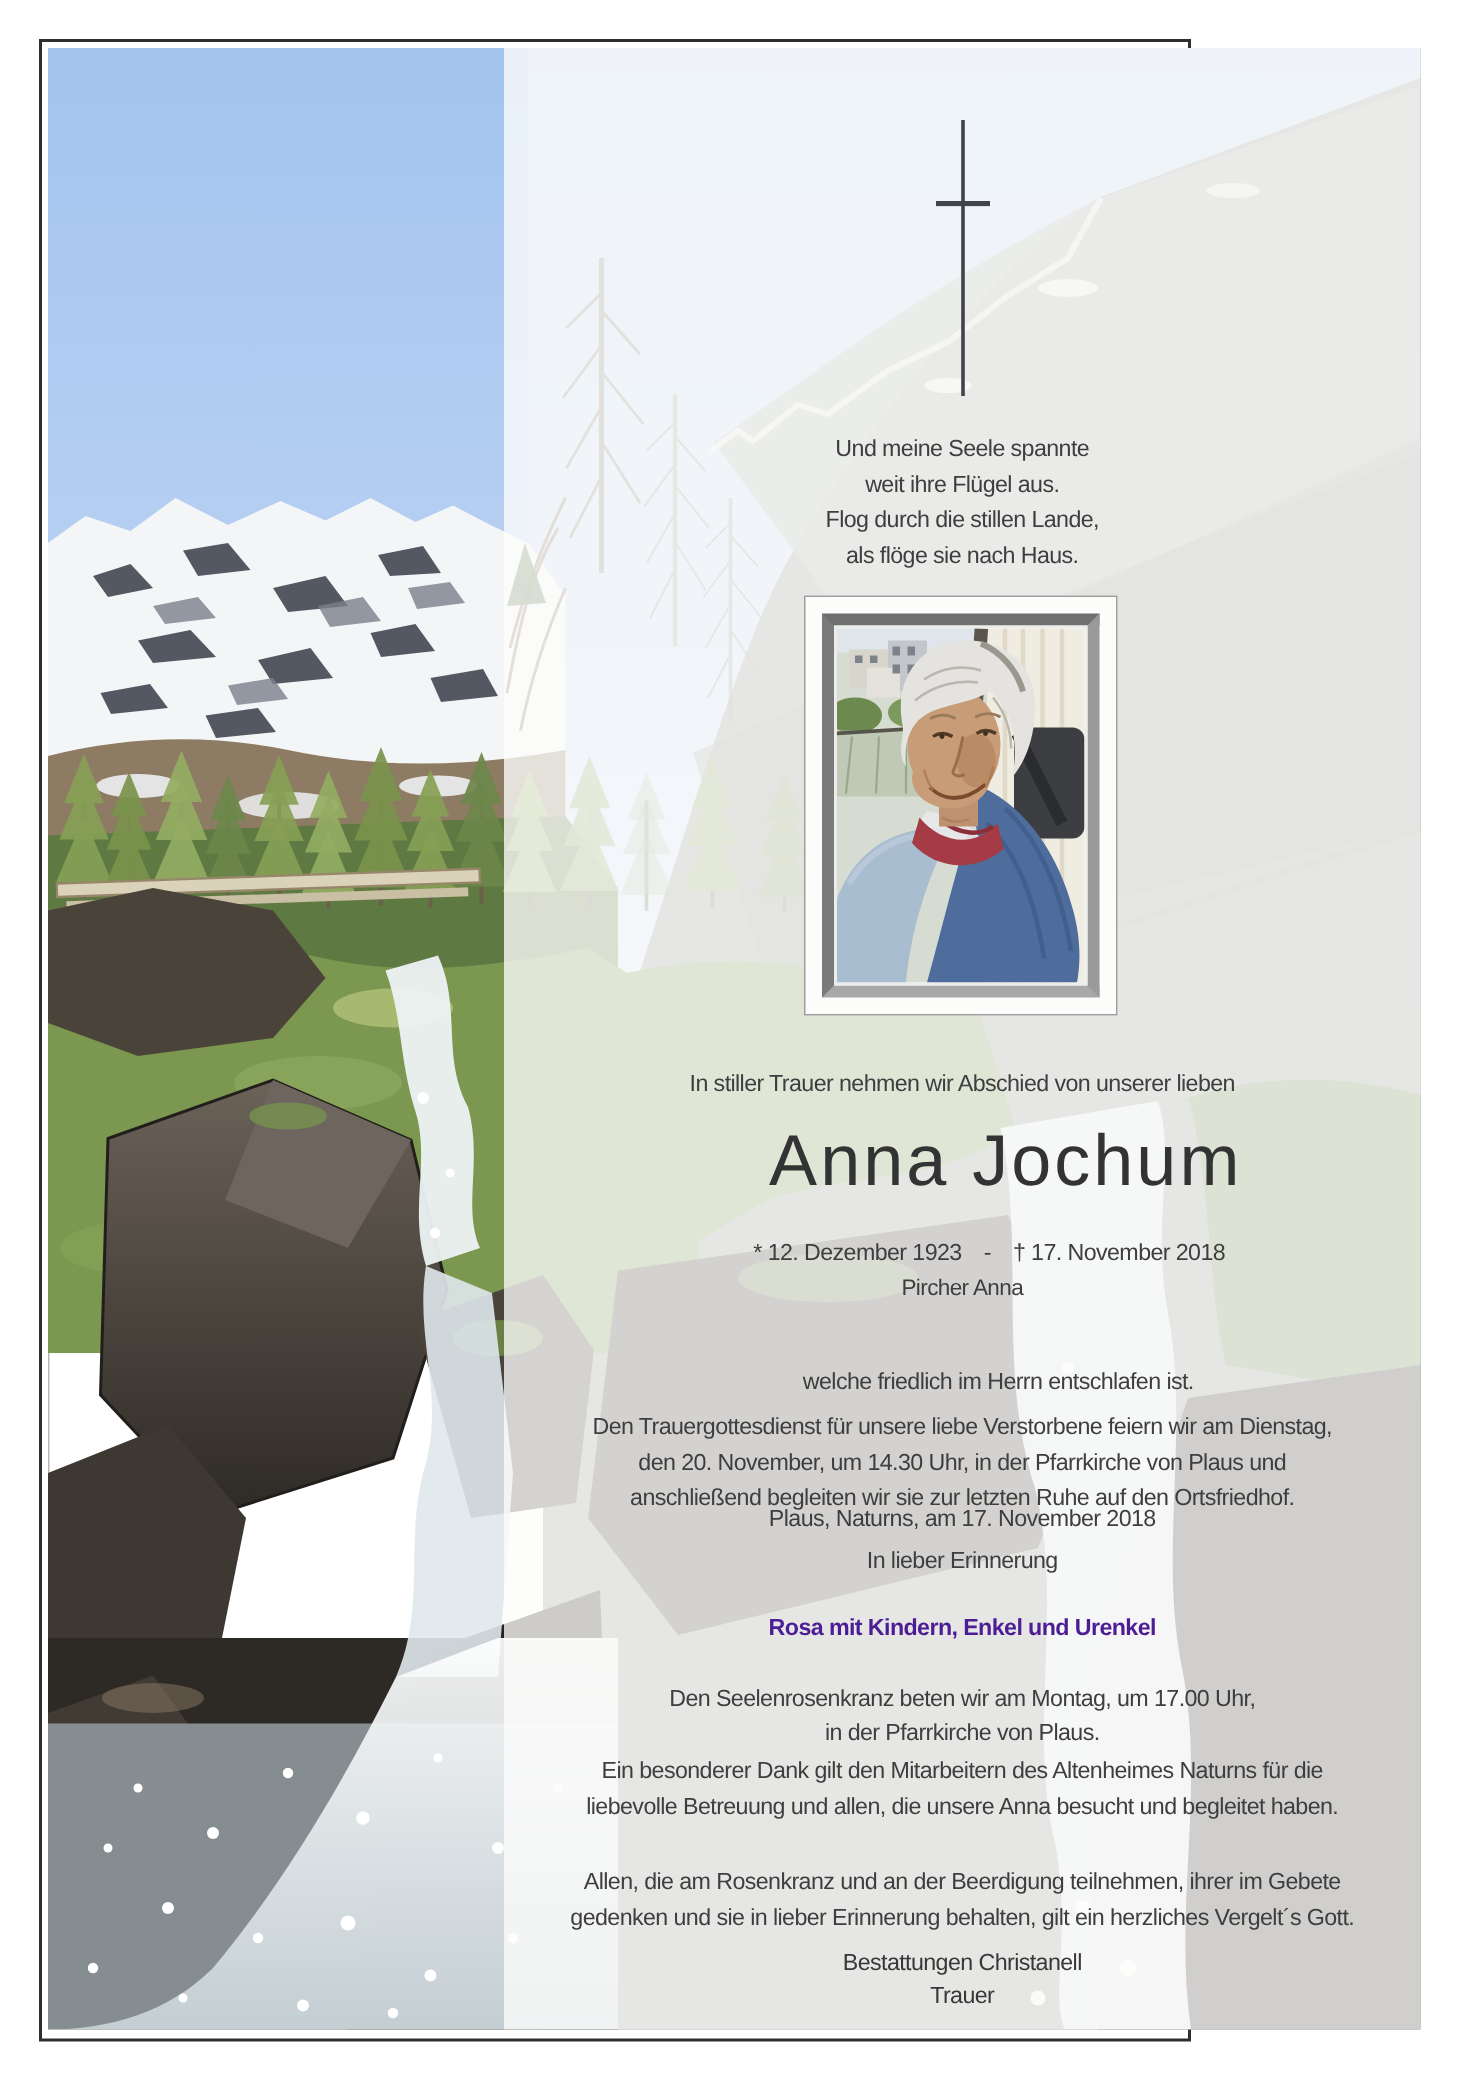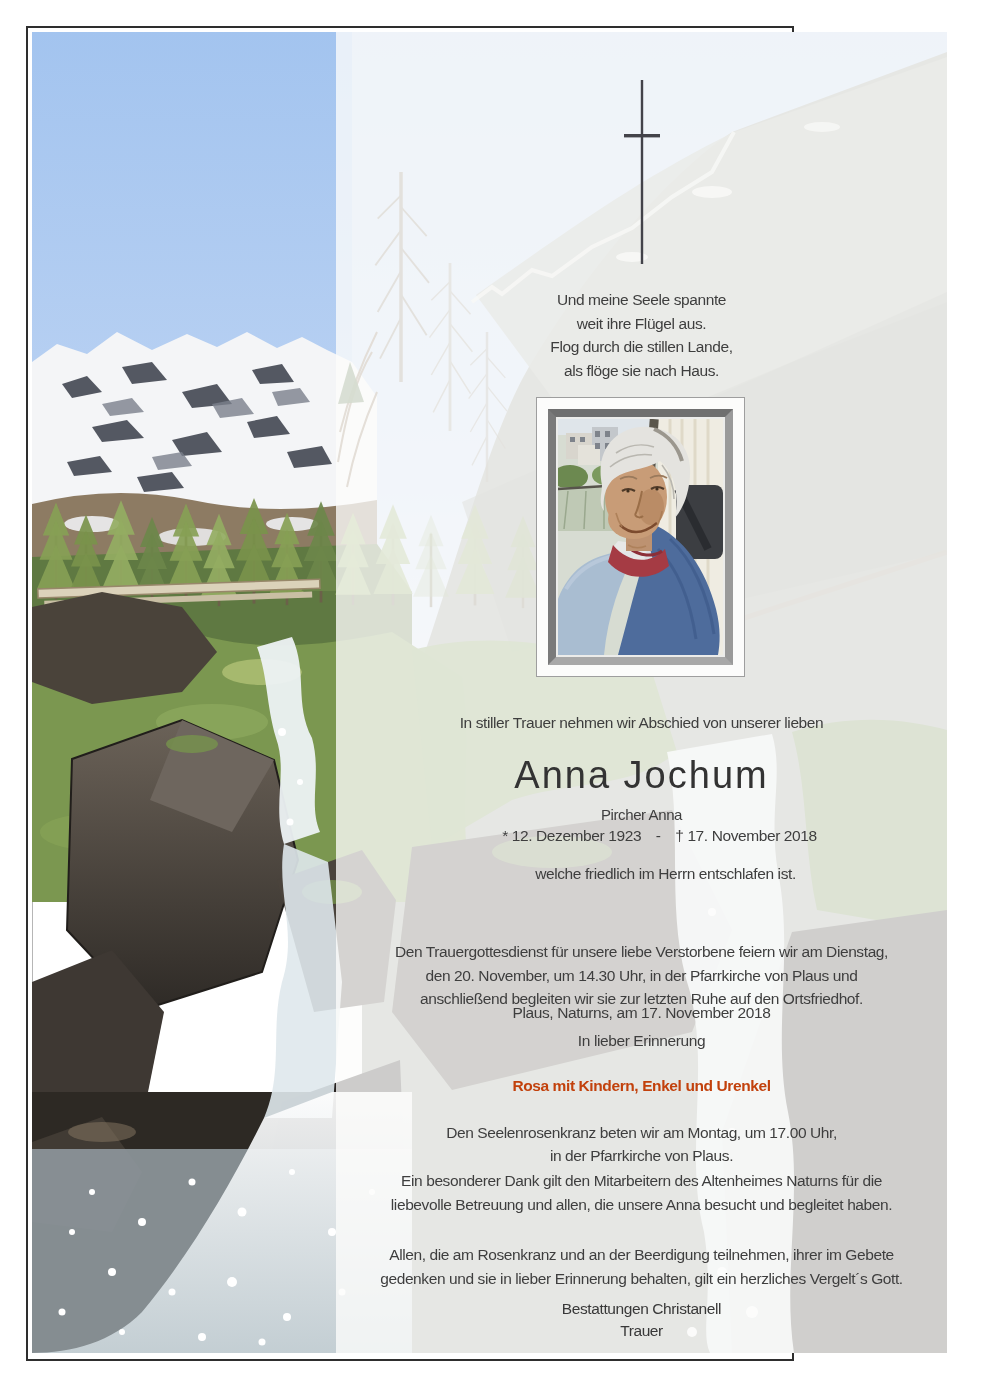--- a/index.html
+++ b/index.html
@@ -11,28 +11,28 @@
   .panel{position:absolute;left:304px;top:0;width:611px;height:1321px;color:#3e3e3e;}
   .blk{position:absolute;left:0;width:100%;text-align:center;font-size:15.5px;line-height:23px;letter-spacing:-0.4px;}
   .ml{white-space:pre-line;}
   .cross{position:absolute;top:47px;left:50%;transform:translateX(-50%);}
   .poem{top:256px;line-height:23.5px;}
   .portrait{position:absolute;left:200px;top:365px;width:209px;height:280px;border:1px solid #9e9e9e;background:#fcfcfb;padding:11px;box-sizing:border-box;}
   .pframe{width:100%;height:100%;border:8px solid #8c8c8c;border-top-color:#6f6f6f;border-left-color:#7a7a7a;border-bottom-color:#a8a8a8;border-right-color:#9a9a9a;box-sizing:border-box;}
   .pinner{width:100%;height:100%;border:2px solid #ececea;box-sizing:border-box;}
   .pinner svg{display:block;width:100%;height:100%;}
   .intro{top:679px;}
-  .name{top:719px;font-size:38px;line-height:48px;letter-spacing:2px;color:#333;}
-  .birth{top:771px;font-size:15px;}
+  .name{top:719px;font-size:48px;line-height:48px;letter-spacing:2px;color:#333;margin-left:29px;}
+  .birth{top:815px;font-size:15px;}
   .dates{top:792px;padding-left:18px;}
-  .epitaph{top:830px;padding-left:24px;}
+  .epitaph{top:878px;padding-left:24px;}
   .service{top:908px;line-height:23.5px;}
   .place{top:969px;}
   .remember{top:997px;}
-  .family{top:1042px;font-weight:bold;color:#c2410c;}
+  .family{top:1042px;font-weight:bold;color:#4c1d95;}
   .rosary{top:1089px;}
   .thanks{top:1137px;line-height:24px;text-align:center;}
   .prayer{top:1211px;line-height:24px;}
   .funeral{top:1266px;font-weight:normal;color:#383838;line-height:22px;}
 </style>
 </head>
 <body>
 
 <div class="card">
  <div class="inner">

